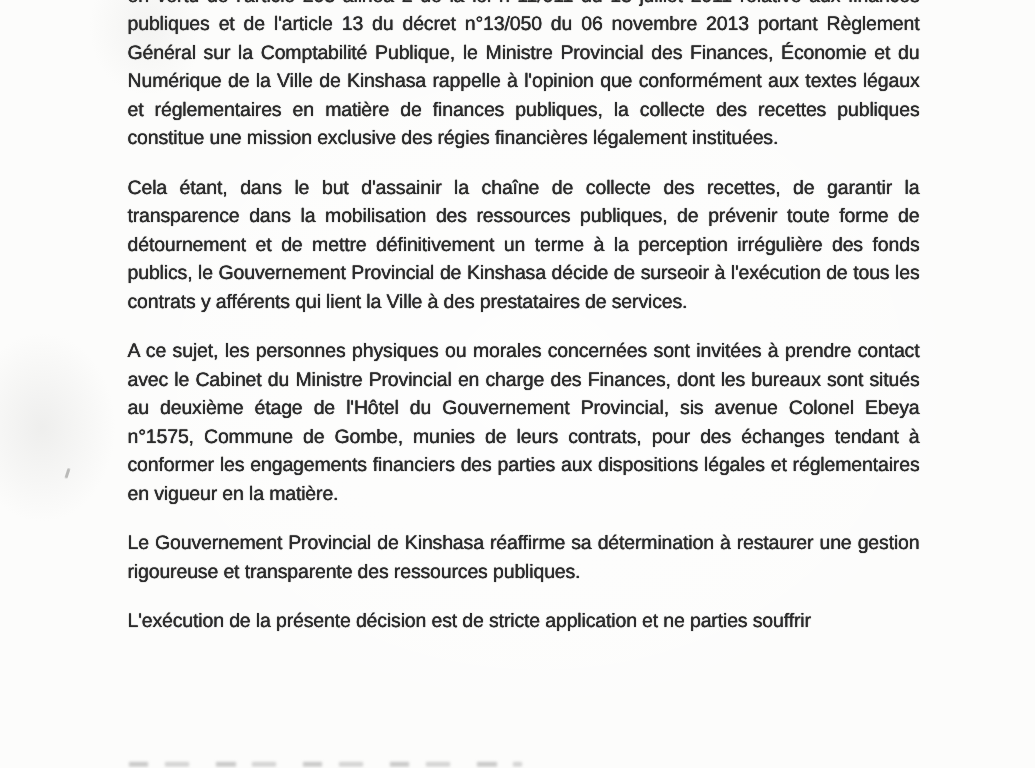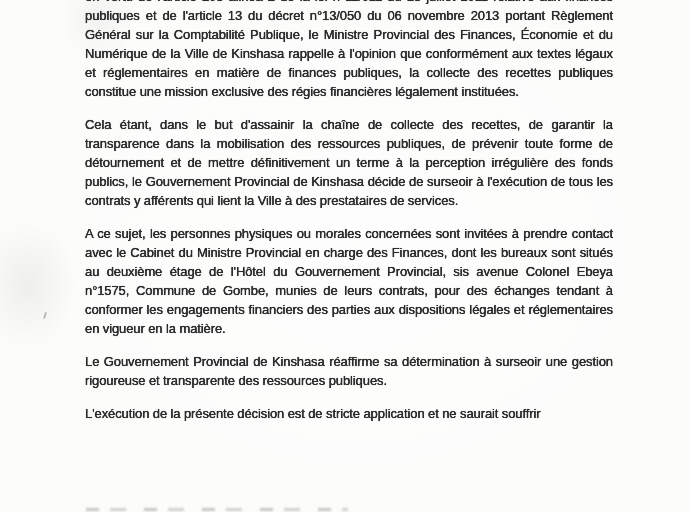--- a/index.html
+++ b/index.html
@@ -75,20 +75,20 @@
 </style>
 </head>
 <body>
 
 <div class="page">
 
   <div class="text-block">
     <p>en vertu de l'article 203 alinéa 2 de la loi n°11/011 du 13 juillet 2011 relative aux finances publiques et de l'article 13 du décret n°13/050 du 06 novembre 2013 portant Règlement Général sur la Comptabilité Publique, le Ministre Provincial des Finances, Économie et du Numérique de la Ville de Kinshasa rappelle à l'opinion que conformément aux textes légaux et réglementaires en matière de finances publiques, la collecte des recettes publiques constitue une mission exclusive des régies financières légalement instituées.</p>
     <p>Cela étant, dans le but d'assainir la chaîne de collecte des recettes, de garantir la transparence dans la mobilisation des ressources publiques, de prévenir toute forme de détournement et de mettre définitivement un terme à la perception irrégulière des fonds publics, le Gouvernement Provincial de Kinshasa décide de surseoir à l'exécution de tous les contrats y afférents qui lient la Ville à des prestataires de services.</p>
     <p>A ce sujet, les personnes physiques ou morales concernées sont invitées à prendre contact avec le Cabinet du Ministre Provincial en charge des Finances, dont les bureaux sont situés au deuxième étage de l'Hôtel du Gouvernement Provincial, sis avenue Colonel Ebeya n°1575, Commune de Gombe, munies de leurs contrats, pour des échanges tendant à conformer les engagements financiers des parties aux dispositions légales et réglementaires en vigueur en la matière.</p>
-    <p>Le Gouvernement Provincial de Kinshasa réaffirme sa détermination à surseoir une gestion rigoureuse et transparente des ressources publiques.</p>
-    <p>L'exécution de la présente décision est de stricte application et ne saurait souffrir</p>
+    <p>Le Gouvernement Provincial de Kinshasa réaffirme sa détermination à restaurer une gestion rigoureuse et transparente des ressources publiques.</p>
+    <p>L'exécution de la présente décision est de stricte application et ne parties souffrir</p>
   </div>
 
   <div class="stray-mark"></div>
   <div class="clipped-line-artifact"></div>
 
 </div>
 
 </body></html>

